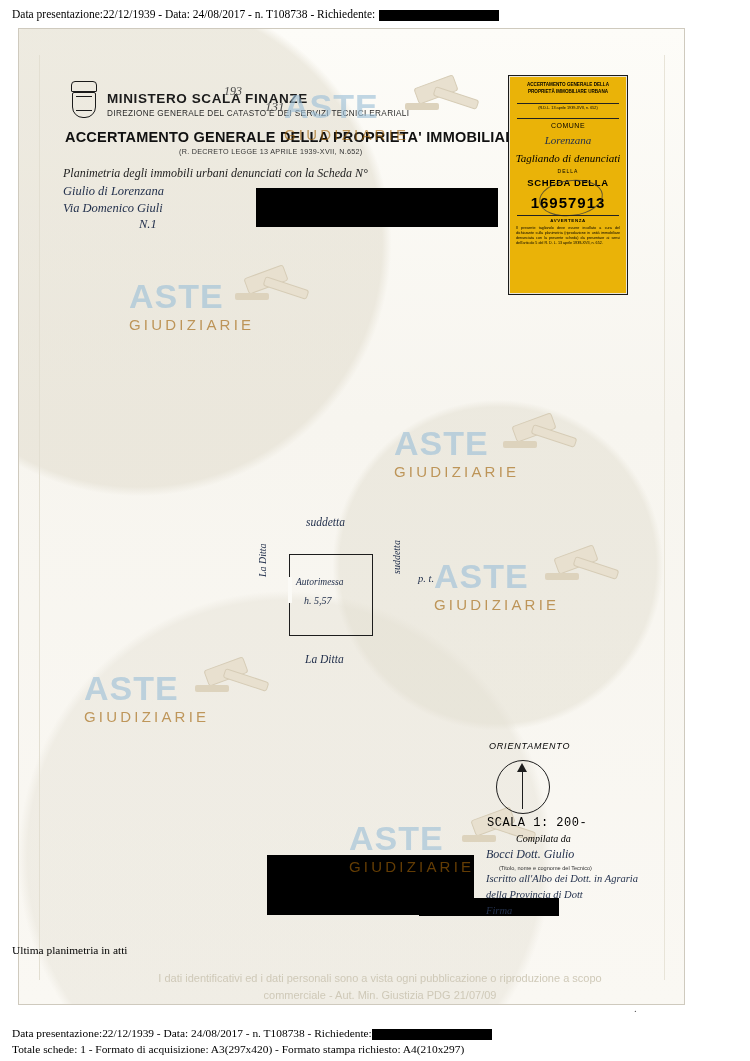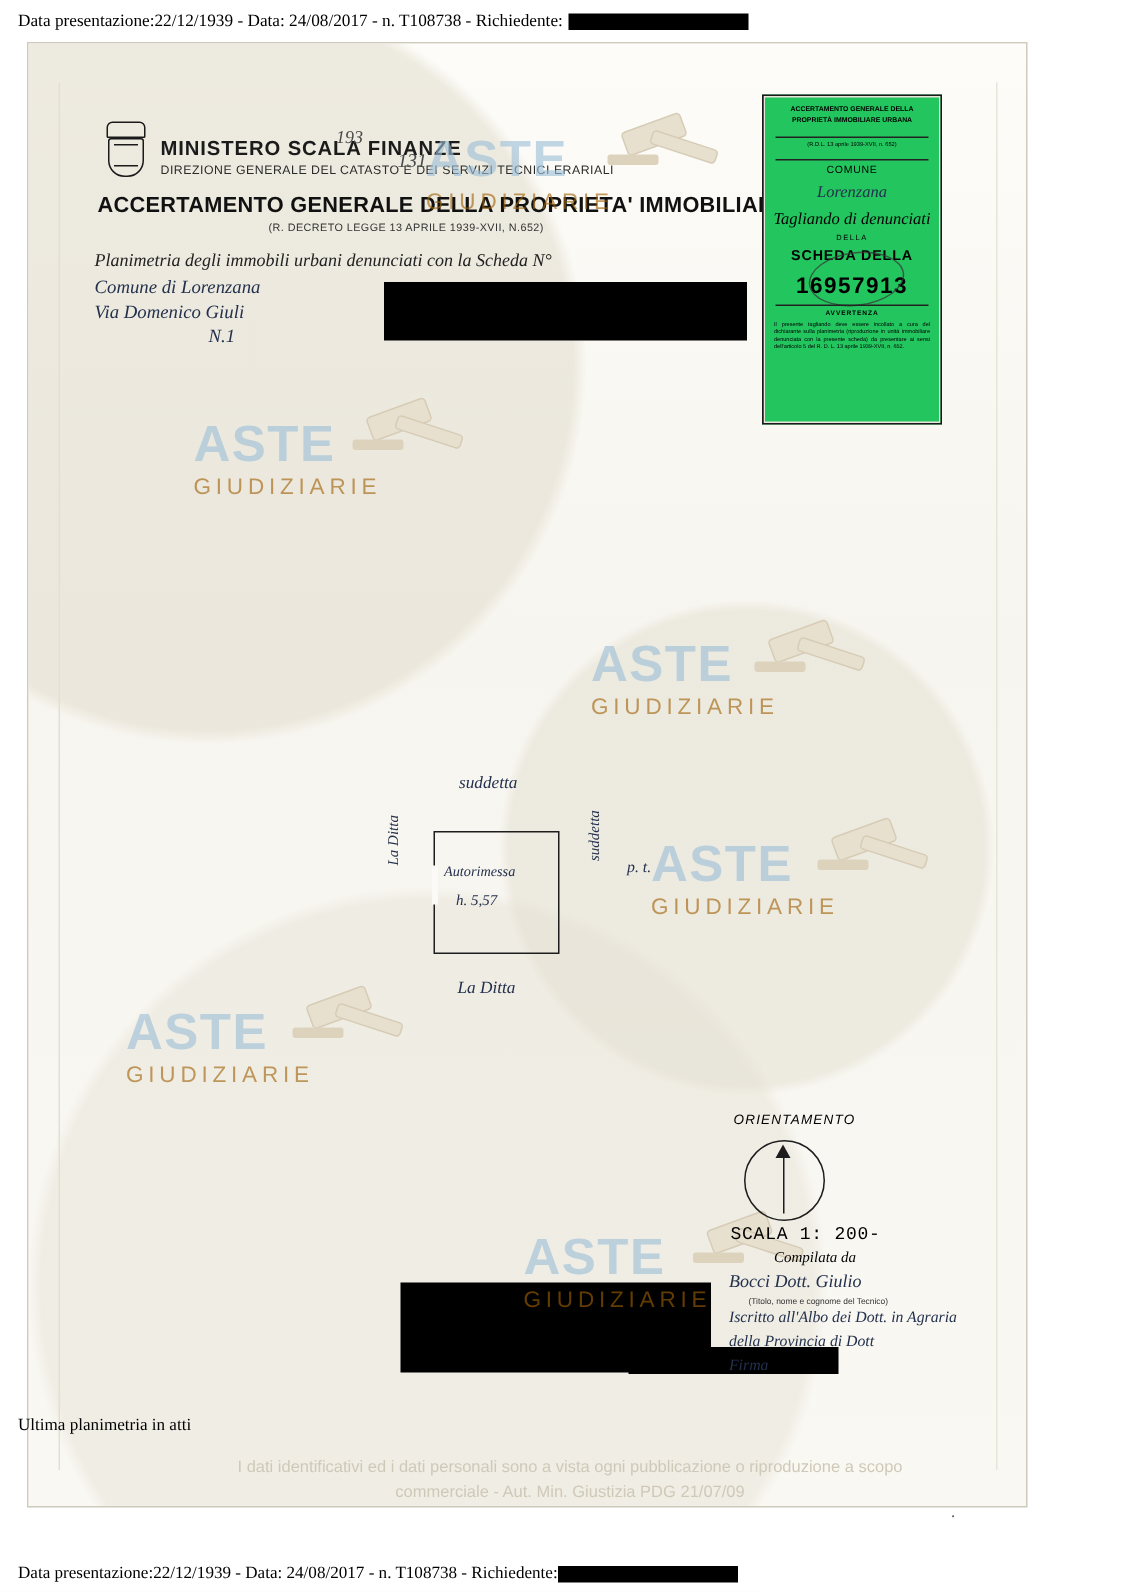--- a/index.html
+++ b/index.html
@@ -108,22 +108,22 @@
 
   .blackbar{
     position:absolute;background:#000;
   }
   .bb1{left:237px;top:159px;width:242px;height:39px;}
   .bb2{left:248px;top:826px;width:207px;height:60px;}
   .bb3{left:400px;top:869px;width:140px;height:18px;}
 
   
   .stamp-card{
-    position:absolute;left:489px;top:34px;width:118px;height:218px;
-    border:1.4px solid #1a1a1a;background:#22c55e;
+    position:absolute;left:489px;top:46px;width:118px;height:218px;
+    border:1.4px solid #1a1a1a;background:#eab308;
     box-shadow:0 0 0 1px #e9e5da inset;
     overflow:hidden;
   }
   .stamp-card .sc-l1{
     position:absolute;left:6px;top:5px;right:6px;text-align:center;
     font-family:"Liberation Sans",sans-serif;font-size:4.6px;font-weight:bold;line-height:1.55;
   }
   .stamp-card .sc-l2{
     position:absolute;left:6px;top:30px;right:6px;text-align:center;
     font-family:"Liberation Sans",sans-serif;font-size:3.8px;line-height:1.5;
@@ -300,21 +300,21 @@
 
     <div class="min-title">MINISTERO SCALA FINANZE</div>
     <div class="min-sub">DIREZIONE GENERALE DEL CATASTO E DEI SERVIZI TECNICI ERARIALI</div>
     <div class="acc-title">ACCERTAMENTO GENERALE DELLA PROPRIETA' IMMOBILIARE URBANA</div>
     <div class="acc-sub">(R. DECRETO LEGGE 13 APRILE 1939-XVII, N.652)</div>
 
     <div class="scribble-193 pencil">193</div>
     <div class="scribble-115 pencil">131</div>
 
     <div class="line-planim">Planimetria degli immobili urbani denunciati con la Scheda N°</div>
-    <div class="line-comune hand">Comune di Lorenzana</div>
+    <div class="line-comune hand">Giulio di Lorenzana</div>
     <div class="line-via hand">Via Domenico Giuli</div>
     <div class="line-n hand">N.1</div>
 
     <div class="blackbar bb1"></div>
     <div class="blackbar bb2"></div>
     <div class="blackbar bb3"></div>
 
     <div class="stamp-card">
       <div class="sc-l1">ACCERTAMENTO GENERALE DELLA PROPRIETÀ IMMOBILIARE URBANA</div>
       <div class="sc-rule" style="top:27px"></div>
@@ -426,16 +426,17 @@
   </div>
 
   <div class="ultima">Ultima planimetria in atti</div>
 
   <div class="overlay-note">I dati identificativi ed i dati personali sono a vista ogni pubblicazione o riproduzione a scopo commerciale - Aut. Min. Giustizia PDG 21/07/09</div>
 
   <div class="foot">
     <div class="l1">
       <span>Data presentazione:22/12/1939 - Data: 24/08/2017 - n. T108738 - Richiedente:</span><span class="redact"></span>
     </div>
+    <div class="l2">Totale schede: 1 - Formato di acquisizione: A3(297x420) - Formato stampa richiesto: A4(210x297)</div>
   </div>
   <div class="dot">.</div>
 
 </div>
 
 </body></html>

